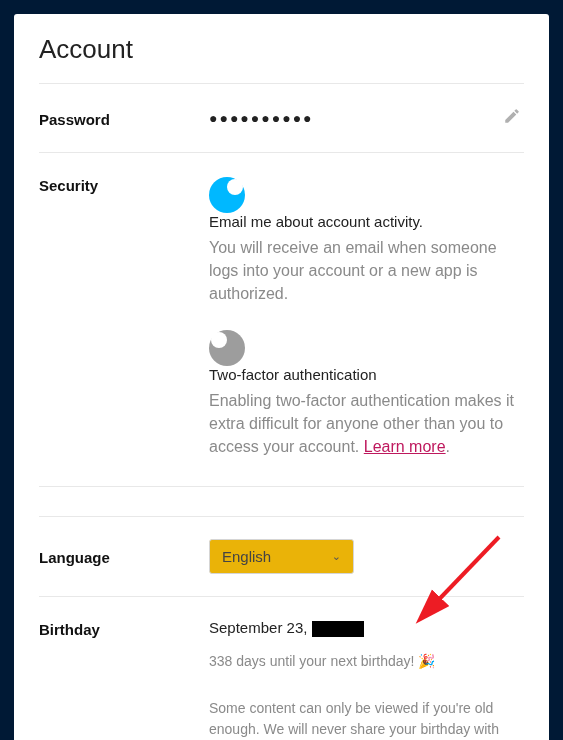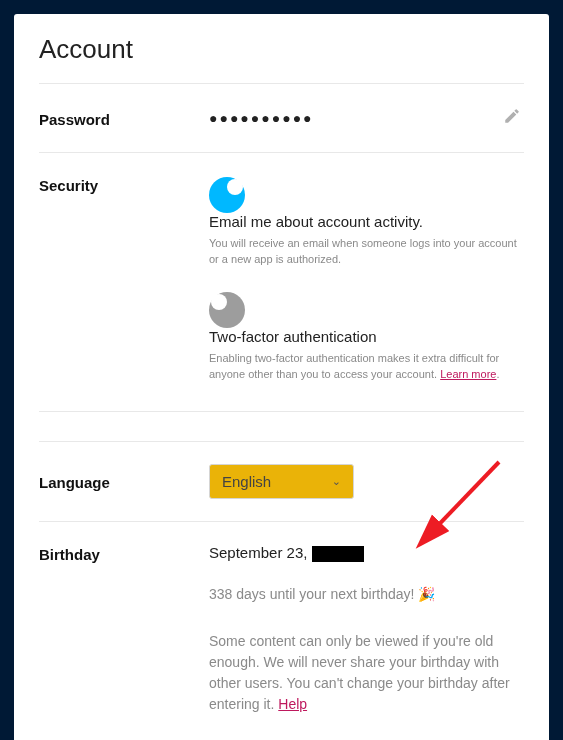--- a/index.html
+++ b/index.html
@@ -100,21 +100,21 @@
   .toggle.on .knob { right:2px; }
   .toggle.off { background:#9d9d9d; }
   .toggle.off .knob { left:2px; }
   .toggle-text { flex:1; }
   .toggle-title {
     font-size: 15px;
     color:#222;
     margin-bottom:6px;
   }
   .toggle-desc {
-    font-size: 11px;
+    font-size: 16px;
     color: #8a8a8a;
     line-height: 1.45;
   }
   .toggle-desc a, .birthday-note a {
     color: #be185d;
     text-decoration: underline;
   }
   .select-wrap {
     display:inline-flex;
     align-items:center;
@@ -122,21 +122,21 @@
     border-radius:3px;
     padding: 8px 12px;
     min-width: 145px;
     justify-content: space-between;
     cursor:pointer;
     font-size:15px;
     color:#444;
     background:#eab308;
   }
   .chev { margin-left: 30px; font-size:11px; color:#555; }
-  .bday-date { font-size:15px; color:#222; margin-bottom:24px; }
+  .bday-date { font-size:15px; color:#222; margin-bottom:16px; }
   .bday-count {
     font-size:14px;
     color:#8a8a8a;
     margin-bottom:29px;
   }
   .birthday-note {
     font-size:14px;
     color:#8a8a8a;
     line-height:1.5;
   }

